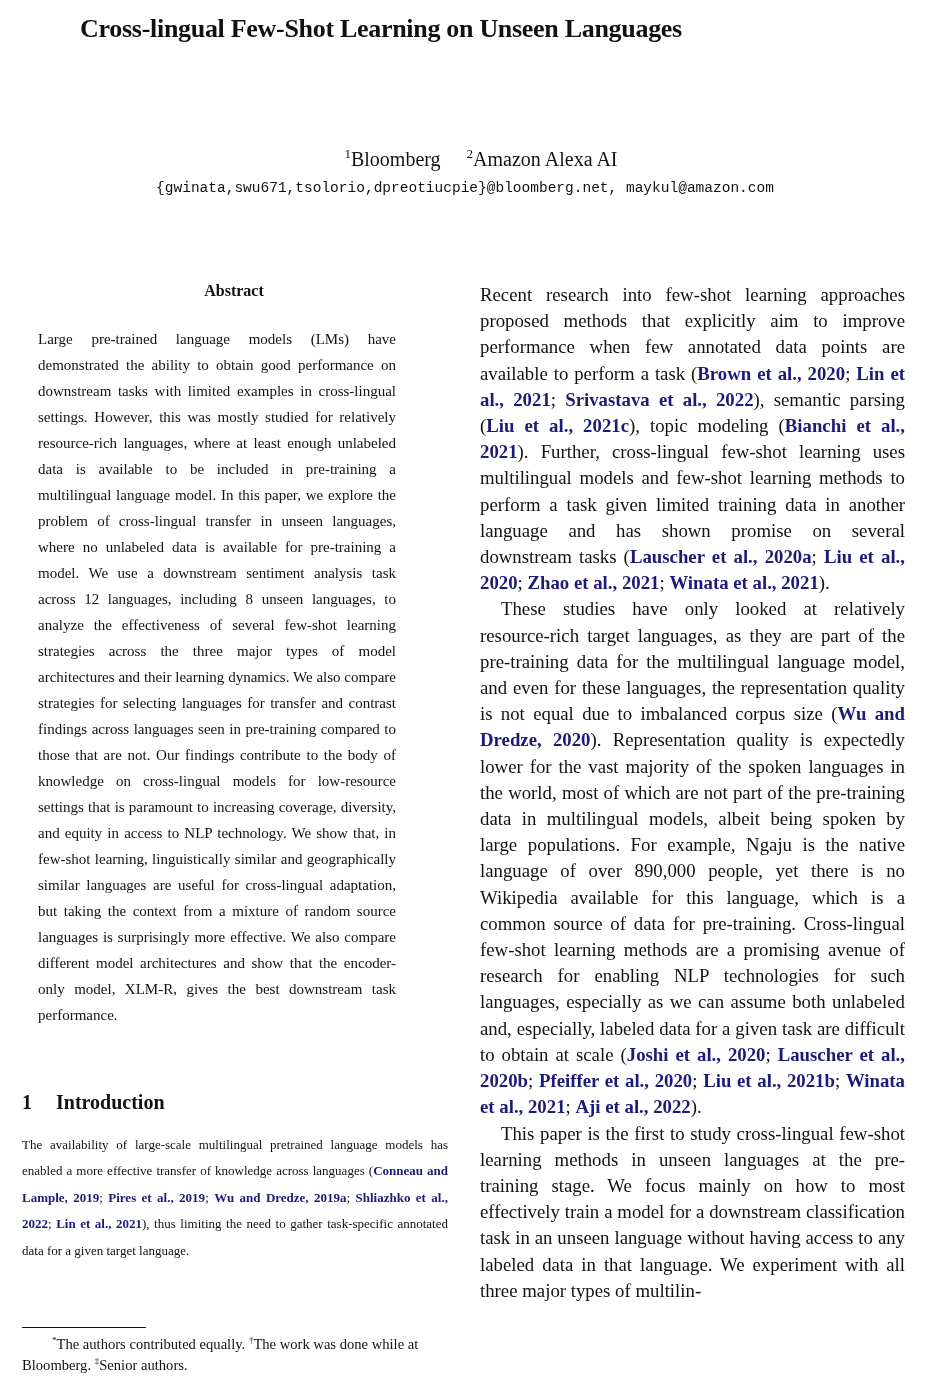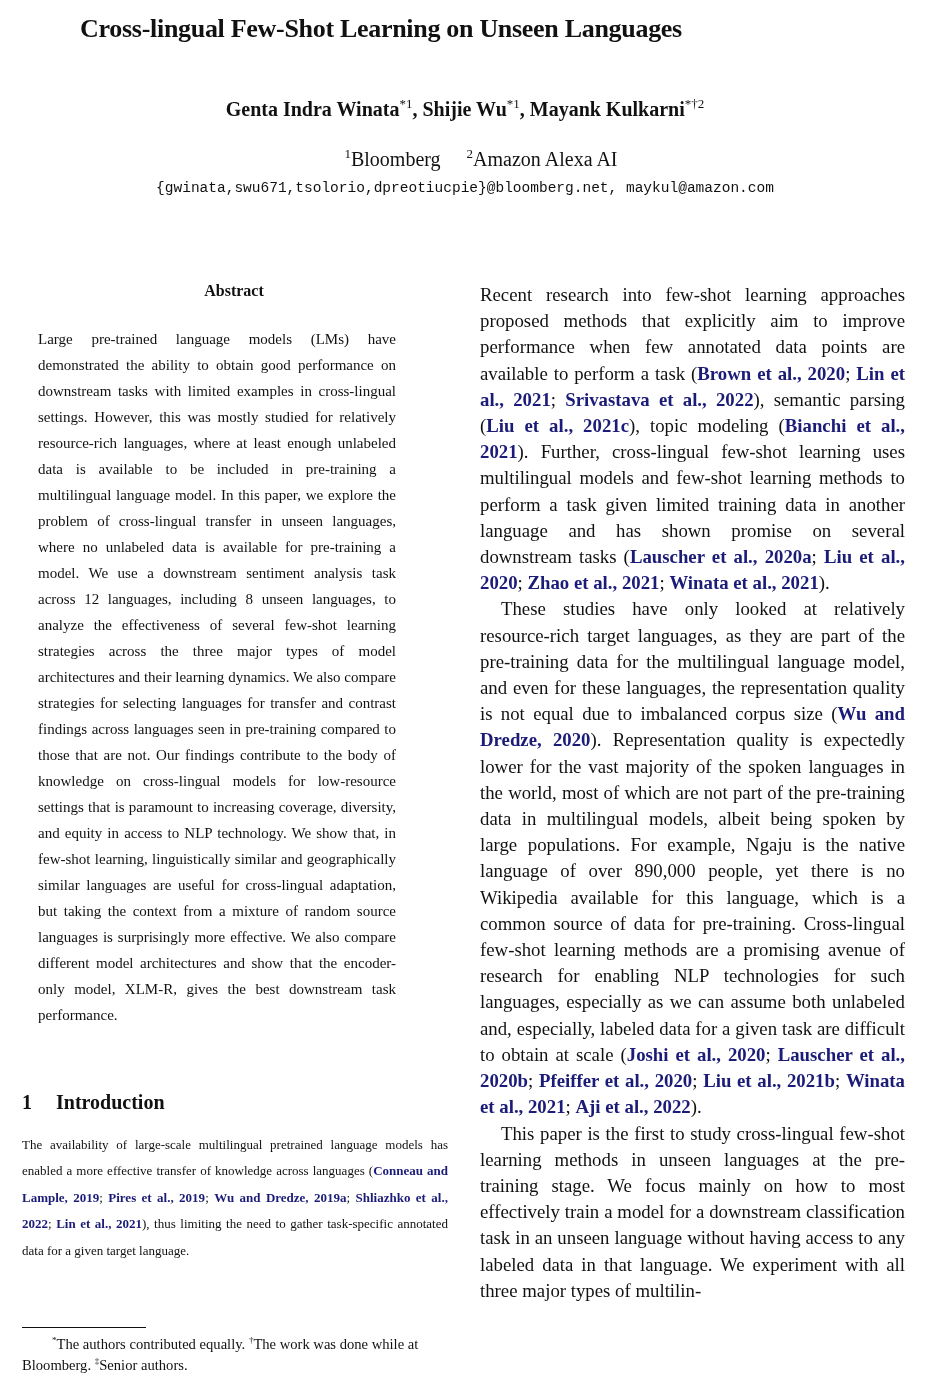--- a/index.html
+++ b/index.html
@@ -32,21 +32,20 @@
   .right-col p { margin:0; }
   .right-col p.ind { text-indent:21px; margin-top:0; }
   .cite { color:#1b1b78;font-weight:bold; }
 </style>
 </head>
 <body>
 
 <div class="title">Cross-lingual Few-Shot Learning on Unseen Languages</div>
 
 <div class="authors">
-  <div id="auth1"><span>Genta Indra Winata</span><sup>*1</sup>, <span>Shijie Wu</span><sup>*1</sup>, <span>Mayank Kulkarni</span><sup>*†2</sup></div>
 </div>
 
 <div class="affil">
   <span><sup>1</sup><span>Bloomberg</span></span><span class="gap"></span><span><sup>2</sup><span>Amazon Alexa AI</span></span>
 </div>
 
 <div class="emails">{gwinata,swu671,tsolorio,dpreotiucpie}@bloomberg.net, maykul@amazon.com</div>
 
 <div class="abs-head">Abstract</div>
 <div class="abs-body">Large pre-trained language models (LMs) have demonstrated the ability to obtain good per­formance on downstream tasks with limited examples in cross-lingual settings. However, this was mostly studied for relatively resource-rich languages, where at least enough unlabeled data is available to be included in pre-training a multilingual language model. In this paper, we explore the problem of cross-lingual transfer in unseen languages, where no unlabeled data is available for pre-training a model. We use a downstream sentiment analysis task across 12 languages, including 8 unseen languages, to analyze the effectiveness of several few-shot learning strategies across the three major types of model architectures and their learning dy­namics. We also compare strategies for select­ing languages for transfer and contrast findings across languages seen in pre-training compared to those that are not. Our findings contribute to the body of knowledge on cross-lingual mod­els for low-resource settings that is paramount to increasing coverage, diversity, and equity in access to NLP technology. We show that, in few-shot learning, linguistically similar and ge­ographically similar languages are useful for cross-lingual adaptation, but taking the context from a mixture of random source languages is surprisingly more effective. We also compare different model architectures and show that the encoder-only model, XLM-R, gives the best downstream task performance.</div>

